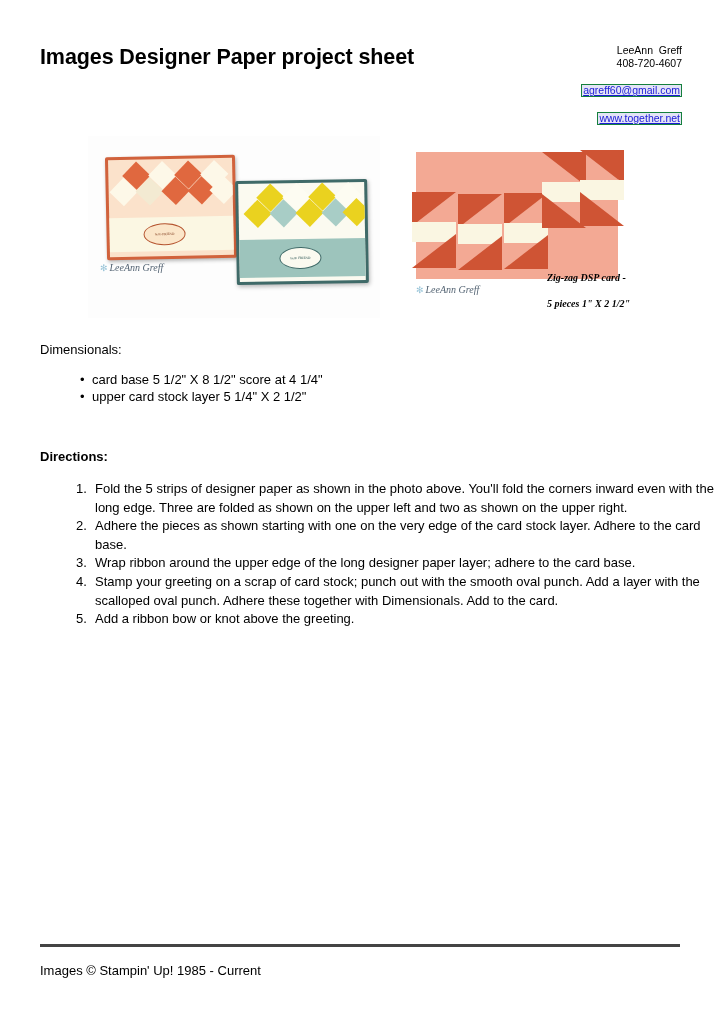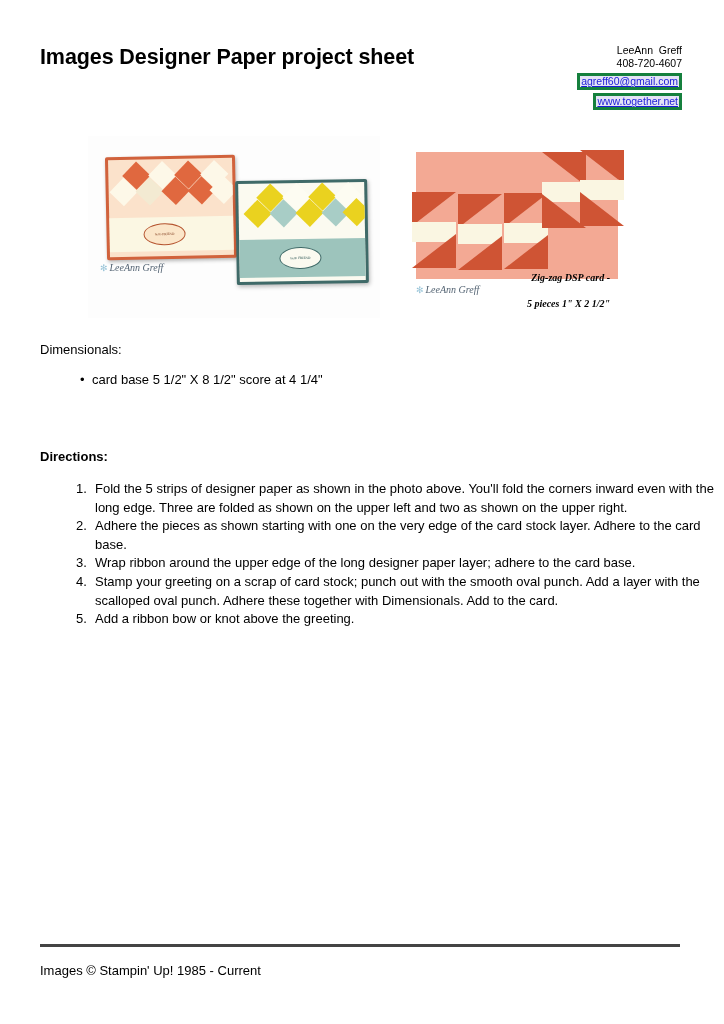--- a/index.html
+++ b/index.html
@@ -38,25 +38,25 @@
     font-size: 10.5px;
     line-height: 13.2px;
     color: #000;
   }
   .contact-line { display: block; white-space: pre; }
   .contact-link {
     display: inline-block;
     color: #1a1ad6;
     text-decoration: underline;
     background: #e4e4f6;
-    border: 3px solid #15803d;
+    border: 1px solid #15803d;
     padding: 0 1px;
     line-height: 11px;
     font-size: 10.5px;
-    margin-top: 3px;
+    margin-top: 14px;
     cursor: pointer;
   }
 
   
   .photo-row {
     position: absolute;
     left: 0;
     top: 132px;
     width: 724px;
     height: 190px;
@@ -184,23 +184,23 @@
     border-right: 44px solid #cf5434;
     border-bottom: 34px solid transparent;
   }
   .zz-up .tri-bot {
     border-right: none;
     border-left: 44px solid #cf5434;
     border-top: 34px solid transparent;
   }
   .zz-caption {
     position: absolute;
-    right: 20px;
+    right: 0;
     bottom: 8px;
-    text-align: right;
+    text-align: left;
     font-family: "Liberation Serif", serif;
     font-style: italic;
     font-weight: bold;
     font-size: 10px;
     line-height: 13px;
     color: #000;
     white-space: pre-line;
   }
   .sig {
     position: absolute;
@@ -389,20 +389,21 @@
       <span>5 pieces 1" X 2 1/2"</span>
     </div>
 
     <div class="sig" style="left:14px; top:148px;">LeeAnn Greff</div>
   </div>
 </div>
 
 <div class="section-label" id="measurements-label">Dimensionals:</div>
 <ul class="meas-list">
   <li>card base 5 1/2" X 8 1/2" score at 4 1/4"</li>
+  <li>upper card stock layer 5 1/4" X 2 1/2"</li>
 </ul>
 
 <div class="section-label" id="directions-label">Directions:</div>
 <ol class="dir-list">
   <li>Fold the 5 strips of designer paper as shown in the photo above.  You'll fold the corners inward even with the long edge.  Three are folded as shown on the upper left and two as shown on the upper right.</li>
   <li>Adhere the pieces as shown starting with one on the very edge of the card stock layer. Adhere to the card base.</li>
   <li>Wrap ribbon around the upper edge of the long designer paper layer; adhere to the card base.</li>
   <li>Stamp your greeting on a scrap of card stock; punch out with the smooth oval punch.  Add a layer with the scalloped oval punch. Adhere these together with Dimensionals. Add to the card.</li>
   <li>Add a ribbon bow or knot above the greeting.</li>
 </ol>

